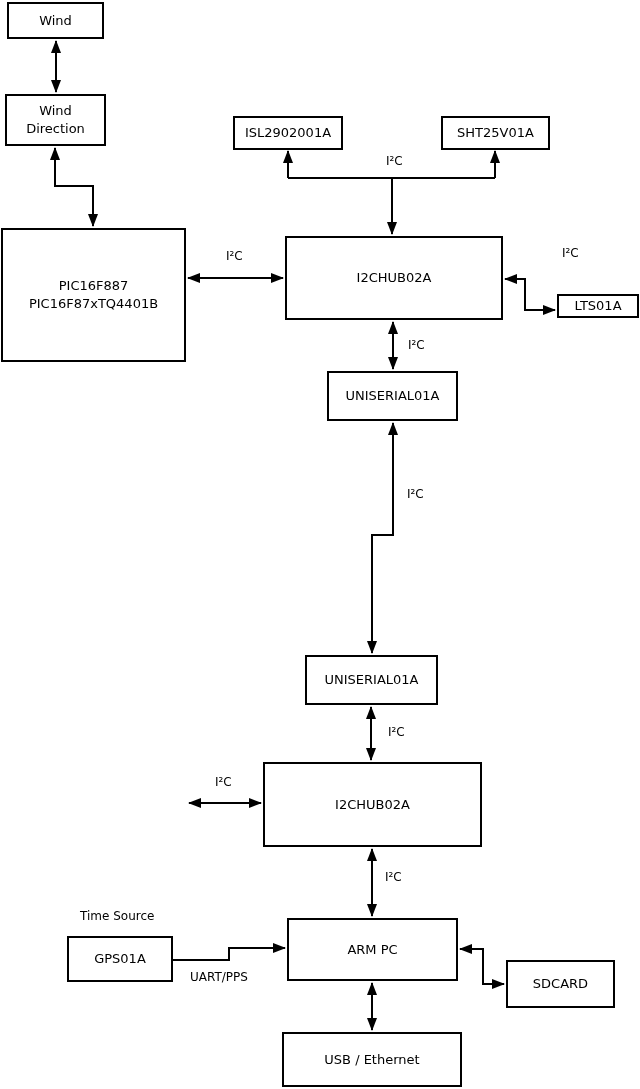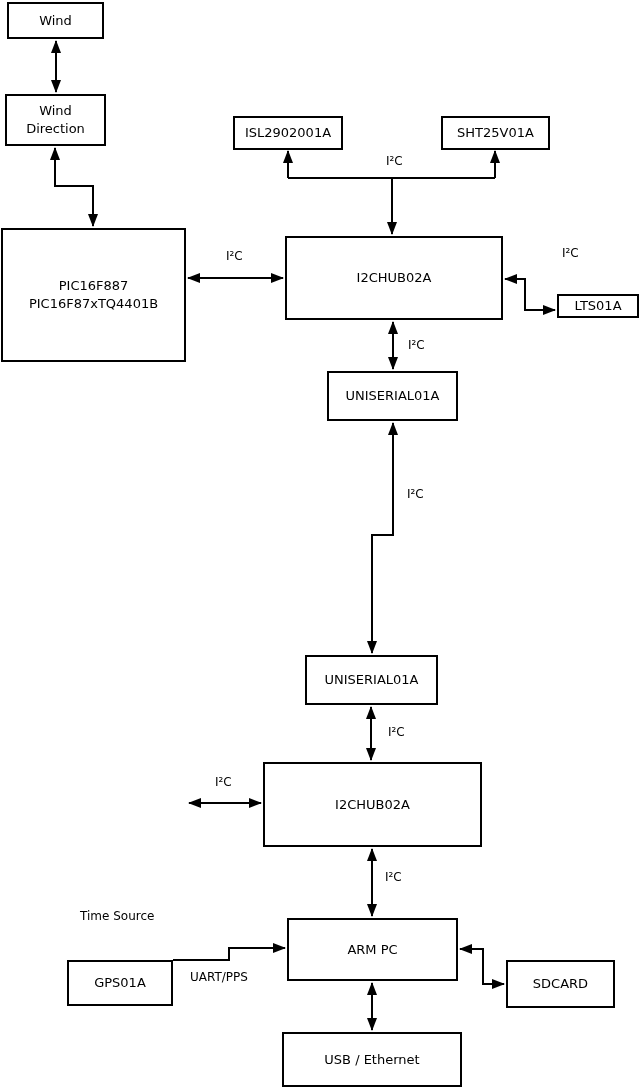--- a/index.html
+++ b/index.html
@@ -102,21 +102,21 @@
 
   <div class="box" style="left:305px; top:655px; width:133px; height:50px;">
     <span>UNISERIAL01A</span>
   </div>
 
   <div class="box" style="left:263px; top:762px; width:219px; height:85px;">
     <span>I2CHUB02A</span>
   </div>
 
 
-  <div class="box" style="left:67px; top:936px; width:106px; height:46px;margin-top:24px;">
+  <div class="box" style="left:67px; top:936px; width:106px; height:46px;">
     <span>GPS01A</span>
   </div>
 
   <div class="box" style="left:287px; top:918px; width:171px; height:63px;">
     <span>ARM PC</span>
   </div>
 
   <div class="box" style="left:506px; top:960px; width:109px; height:48px;">
     <span>SDCARD</span>
   </div>

